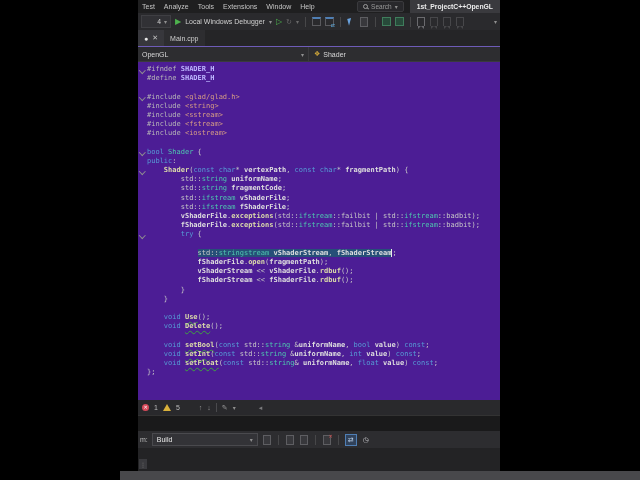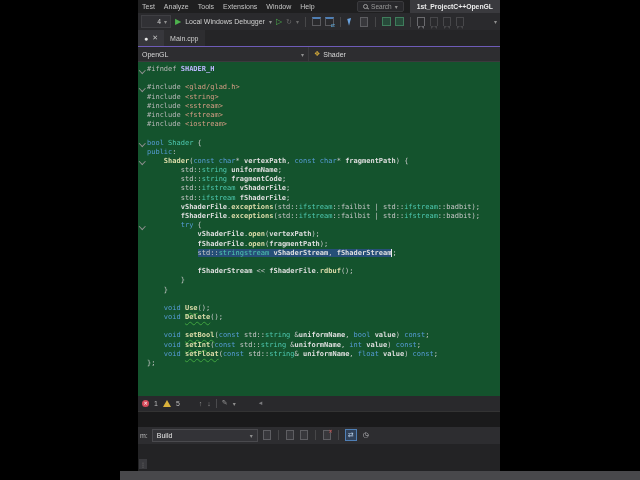--- a/index.html
+++ b/index.html
@@ -52,21 +52,21 @@
   .tab .x{color:#c0c0c0;font-size:7px;}
   .tab.plain{background:#2d2d30;}
   
   .navbar{height:14px;background:#2d2d30;border-bottom:1px solid #3a3a3d;display:flex;
     align-items:center;font-size:7px;color:#d8d8d8;flex:0 0 auto;}
   .nav-left{width:162px;display:flex;align-items:center;justify-content:space-between;
     padding:0 4px;border-right:1px solid #3a3a3d;height:100%;}
   .nav-right{display:flex;align-items:center;gap:3px;padding:0 5px;}
   .clsicon{color:#cda53a;font-size:7px;}
   
-  .editor{flex:1 1 auto;background:#14532d;padding-top:3px;overflow:hidden;position:relative;}
+  .editor{flex:1 1 auto;background:#4c1d95;padding-top:3px;overflow:hidden;position:relative;}
   .line{display:flex;height:9.2px;line-height:9.2px;font-family:"DejaVu Sans Mono","Liberation Mono",monospace;
     font-size:7px;white-space:pre;}
   .fold-margin{flex:0 0 9px;display:flex;justify-content:center;}
   .chev{display:inline-block;width:3.5px;height:3.5px;border-right:1px solid #8f8f8f;
     border-bottom:1px solid #8f8f8f;transform:rotate(45deg);margin-top:2.5px;}
   .lc{white-space:pre;}
   .tk-pp{color:#b8b8b8;}
   .tk-mac{color:#beb7ff;font-weight:bold;}
   .tk-str{color:#d69d85;}
   .tk-kw{color:#569cd6;}
@@ -185,41 +185,42 @@
         <span class="dd">▾</span>
       </span>
       <span class="nav-right">
         <span class="clsicon">❖</span>
         <span>Shader</span>
       </span>
     </div>
 
     <div class="editor" id="editor">
         <div class="line"><span class="fold-margin"><span class="chev"></span></span><span class="lc"><span class="tk-pp">#ifndef </span><span class="tk-mac">SHADER_H</span></span></div>
+        <div class="line"><span class="fold-margin"></span><span class="lc"><span class="tk-pp">#define </span><span class="tk-mac">SHADER_H</span></span></div>
         <div class="line"><span class="fold-margin"></span><span class="lc"></span></div>
         <div class="line"><span class="fold-margin"><span class="chev"></span></span><span class="lc"><span class="tk-pp">#include </span><span class="tk-str">&lt;glad/glad.h&gt;</span></span></div>
         <div class="line"><span class="fold-margin"></span><span class="lc"><span class="tk-pp">#include </span><span class="tk-str">&lt;string&gt;</span></span></div>
         <div class="line"><span class="fold-margin"></span><span class="lc"><span class="tk-pp">#include </span><span class="tk-str">&lt;sstream&gt;</span></span></div>
         <div class="line"><span class="fold-margin"></span><span class="lc"><span class="tk-pp">#include </span><span class="tk-str">&lt;fstream&gt;</span></span></div>
         <div class="line"><span class="fold-margin"></span><span class="lc"><span class="tk-pp">#include </span><span class="tk-str">&lt;iostream&gt;</span></span></div>
         <div class="line"><span class="fold-margin"></span><span class="lc"></span></div>
         <div class="line"><span class="fold-margin"><span class="chev"></span></span><span class="lc"><span class="tk-kw">bool </span><span class="tk-ty">Shader</span><span class="tk-pl"> {</span></span></div>
         <div class="line"><span class="fold-margin"></span><span class="lc"><span class="tk-kw">public</span><span class="tk-pl">:</span></span></div>
         <div class="line"><span class="fold-margin"><span class="chev"></span></span><span class="lc"><span class="tk-pl">    </span><span class="tk-fn">Shader</span><span class="tk-pl">(</span><span class="tk-kw">const char</span><span class="tk-pl">* </span><span class="tk-id">vertexPath</span><span class="tk-pl">, </span><span class="tk-kw">const char</span><span class="tk-pl">* </span><span class="tk-id">fragmentPath</span><span class="tk-pl">) {</span></span></div>
         <div class="line"><span class="fold-margin"></span><span class="lc"><span class="tk-pl">        std::</span><span class="tk-ty">string</span><span class="tk-id"> uniformName</span><span class="tk-pl">;</span></span></div>
         <div class="line"><span class="fold-margin"></span><span class="lc"><span class="tk-pl">        std::</span><span class="tk-ty">string</span><span class="tk-id"> fragmentCode</span><span class="tk-pl">;</span></span></div>
         <div class="line"><span class="fold-margin"></span><span class="lc"><span class="tk-pl">        std::</span><span class="tk-ty">ifstream</span><span class="tk-id"> vShaderFile</span><span class="tk-pl">;</span></span></div>
         <div class="line"><span class="fold-margin"></span><span class="lc"><span class="tk-pl">        std::</span><span class="tk-ty">ifstream</span><span class="tk-id"> fShaderFile</span><span class="tk-pl">;</span></span></div>
         <div class="line"><span class="fold-margin"></span><span class="lc"><span class="tk-pl">        </span><span class="tk-id">vShaderFile</span><span class="tk-pl">.</span><span class="tk-fn">exceptions</span><span class="tk-pl">(std::</span><span class="tk-ty">ifstream</span><span class="tk-pl">::failbit | std::</span><span class="tk-ty">ifstream</span><span class="tk-pl">::badbit);</span></span></div>
         <div class="line"><span class="fold-margin"></span><span class="lc"><span class="tk-pl">        </span><span class="tk-id">fShaderFile</span><span class="tk-pl">.</span><span class="tk-fn">exceptions</span><span class="tk-pl">(std::</span><span class="tk-ty">ifstream</span><span class="tk-pl">::failbit | std::</span><span class="tk-ty">ifstream</span><span class="tk-pl">::badbit);</span></span></div>
         <div class="line"><span class="fold-margin"><span class="chev"></span></span><span class="lc"><span class="tk-pl">        </span><span class="tk-kw">try</span><span class="tk-pl"> {</span></span></div>
-        <div class="line"><span class="fold-margin"></span><span class="lc"><span class="tk-pl">            </span><span class="tk-id">vShaderFile</span><span class="tk-pl">.</span><span class="tk-fn">open</span><span class="tk-pl">(</span><span class="tk-id">vertexPath</span><span class="tk-pl">);</span></span></div>
+        <div class="line"><span class="fold-margin"></span></div>
+        <div class="line"><span class="fold-margin"></span><span class="lc"><span class="tk-pl">            </span><span class="tk-pl sel">std::</span><span class="tk-ty sel">stringstream</span><span class="tk-id sel"> vShaderStream</span><span class="tk-pl sel">, </span><span class="tk-id sel">fShaderStream</span><span class="caret"></span><span class="tk-pl">;</span></span></div>
         <div class="line"><span class="fold-margin"></span><span class="lc"><span class="tk-pl">            </span><span class="tk-id">fShaderFile</span><span class="tk-pl">.</span><span class="tk-fn">open</span><span class="tk-pl">(</span><span class="tk-id">fragmentPath</span><span class="tk-pl">);</span></span></div>
-        <div class="line"><span class="fold-margin"></span><span class="lc"><span class="tk-pl">            </span><span class="tk-pl sel">std::</span><span class="tk-ty sel">stringstream</span><span class="tk-id sel"> vShaderStream</span><span class="tk-pl sel">, </span><span class="tk-id sel">fShaderStream</span><span class="caret"></span><span class="tk-pl">;</span></span></div>
-        <div class="line"><span class="fold-margin"></span></div>
+        <div class="line"><span class="fold-margin"></span><span class="lc"><span class="tk-pl">            </span><span class="tk-id">vShaderStream</span><span class="tk-pl"> &lt;&lt; </span><span class="tk-id">vShaderFile</span><span class="tk-pl">.</span><span class="tk-fn">rdbuf</span><span class="tk-pl">();</span></span></div>
         <div class="line"><span class="fold-margin"></span><span class="lc"><span class="tk-pl">            </span><span class="tk-id">fShaderStream</span><span class="tk-pl"> &lt;&lt; </span><span class="tk-id">fShaderFile</span><span class="tk-pl">.</span><span class="tk-fn">rdbuf</span><span class="tk-pl">();</span></span></div>
         <div class="line"><span class="fold-margin"></span><span class="lc"><span class="tk-pl">        }</span></span></div>
         <div class="line"><span class="fold-margin"></span><span class="lc"><span class="tk-pl">    }</span></span></div>
         <div class="line"><span class="fold-margin"></span><span class="lc"></span></div>
         <div class="line"><span class="fold-margin"></span><span class="lc"><span class="tk-pl">    </span><span class="tk-kw">void</span><span class="tk-pl"> </span><span class="tk-fnq">Use</span><span class="tk-pl">();</span></span></div>
         <div class="line"><span class="fold-margin"></span><span class="lc"><span class="tk-pl">    </span><span class="tk-kw">void</span><span class="tk-pl"> </span><span class="tk-fnq">Delete</span><span class="tk-pl">();</span></span></div>
         <div class="line"><span class="fold-margin"></span><span class="lc"></span></div>
         <div class="line"><span class="fold-margin"></span><span class="lc"><span class="tk-pl">    </span><span class="tk-kw">void</span><span class="tk-pl"> </span><span class="tk-fnq">setBool</span><span class="tk-pl">(</span><span class="tk-kw">const</span><span class="tk-pl"> std::</span><span class="tk-ty">string</span><span class="tk-pl"> &amp;</span><span class="tk-id">uniformName</span><span class="tk-pl">, </span><span class="tk-kw">bool</span><span class="tk-id"> value</span><span class="tk-pl">) </span><span class="tk-kw">const</span><span class="tk-pl">;</span></span></div>
         <div class="line"><span class="fold-margin"></span><span class="lc"><span class="tk-pl">    </span><span class="tk-kw">void</span><span class="tk-pl"> </span><span class="tk-fnq">setInt</span><span class="tk-pl">(</span><span class="tk-kw">const</span><span class="tk-pl"> std::</span><span class="tk-ty">string</span><span class="tk-pl"> &amp;</span><span class="tk-id">uniformName</span><span class="tk-pl">, </span><span class="tk-kw">int</span><span class="tk-id"> value</span><span class="tk-pl">) </span><span class="tk-kw">const</span><span class="tk-pl">;</span></span></div>
         <div class="line"><span class="fold-margin"></span><span class="lc"><span class="tk-pl">    </span><span class="tk-kw">void</span><span class="tk-pl"> </span><span class="tk-fnq">setFloat</span><span class="tk-pl">(</span><span class="tk-kw">const</span><span class="tk-pl"> std::</span><span class="tk-ty">string</span><span class="tk-pl">&amp; </span><span class="tk-id">uniformName</span><span class="tk-pl">, </span><span class="tk-kw">float</span><span class="tk-id"> value</span><span class="tk-pl">) </span><span class="tk-kw">const</span><span class="tk-pl">;</span></span></div>

